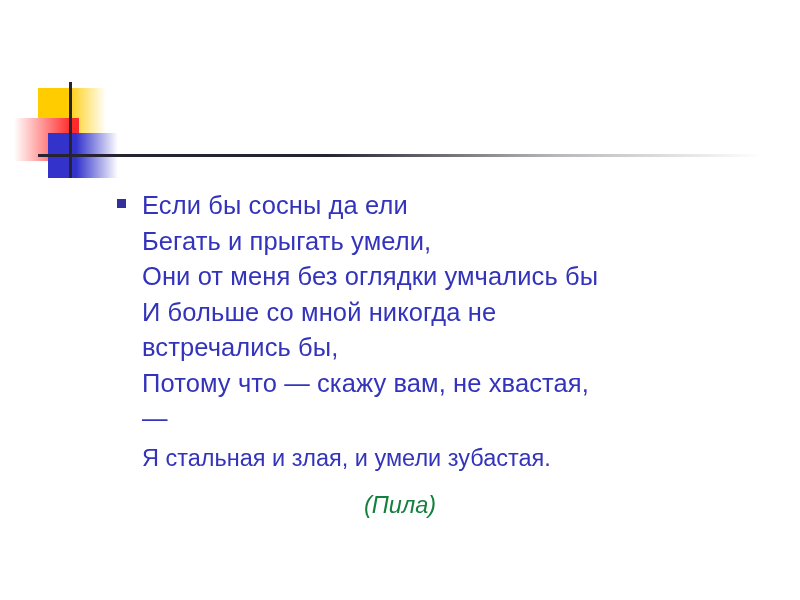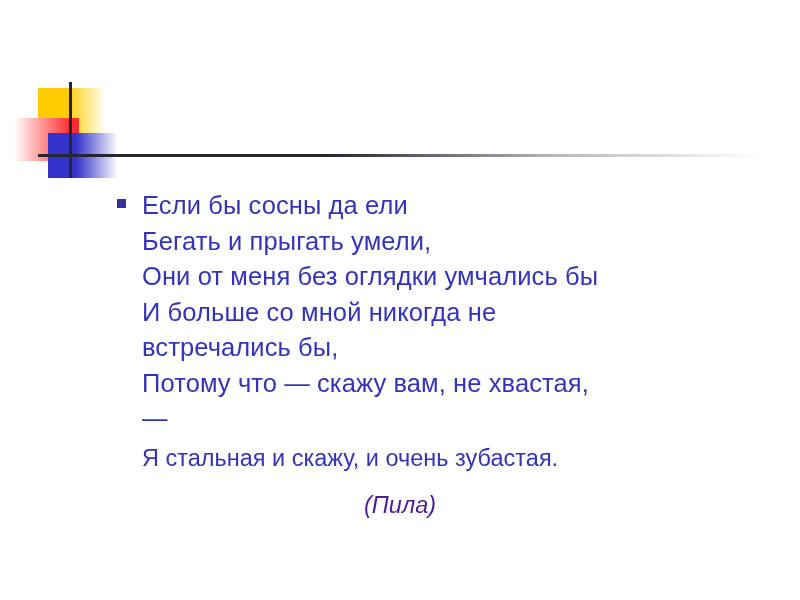--- a/index.html
+++ b/index.html
@@ -124,21 +124,21 @@
     line-height: 30px;
     white-space: nowrap;
   }
 
   #answer-line {
     position: absolute;
     left: 0;
     top: 490px;
     width: 800px;
     text-align: center;
-    color: #4c1d95;
+    color: #15803d;
     font-size: 23.5px;
     font-style: italic;
     line-height: 30px;
   }
 </style>
 </head>
 <body>
 
 <div id="slide">
 
@@ -162,19 +162,19 @@
       <span id="bullet-marker"></span>
       <p id="stanza">Если бы сосны да ели
 Бегать и прыгать умели,
 Они от меня без оглядки умчались бы
 И больше со мной никогда не
 встречались бы,
 Потому что — скажу вам, не хвастая,
 —</p>
     </div>
 
-    <div id="closing-line">Я стальная и скажу, и очень зубастая.</div>
+    <div id="closing-line">Я стальная и злая, и умели зубастая.</div>
 
     <div id="answer-line">(Пила)</div>
 
   </div>
 
 </div>
 
 </body></html>

